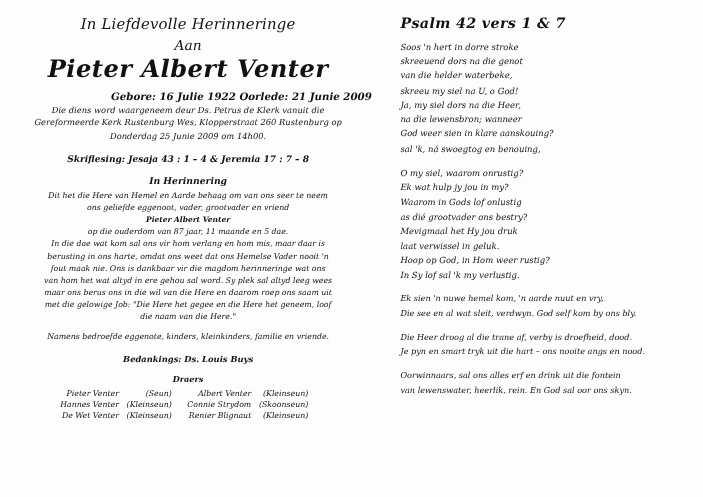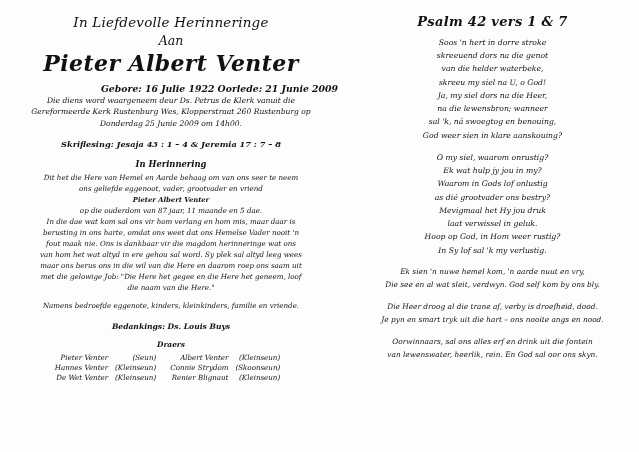--- a/index.html
+++ b/index.html
@@ -25,21 +25,20 @@
     box-sizing: border-box;
   }
   .col-left {
     width: 352px;
     padding: 14px 14px 8px 4px;
     text-align: center;
   }
   .col-right {
     width: 287px;
     padding: 14px 18px 4px 12px;
-    text-align: center;
   }
 
   
   .l-head1 {
     font-family: "DejaVu Serif", serif;
     font-style: italic;
     font-size: 13.5px;
     letter-spacing: 0.2px;
     margin-bottom: 3px;
   }
@@ -233,22 +232,22 @@
 
     <div class="r-title">Psalm 42 vers 1 &amp; 7</div>
 
     <div class="r-verse">
       <span class="r-line">Soos 'n hert in dorre stroke</span>
       <span class="r-line">skreeuend dors na die genot</span>
       <span class="r-line">van die helder waterbeke,</span>
       <span class="r-line">skreeu my siel na U, o God!</span>
       <span class="r-line">Ja, my siel dors na die Heer,</span>
       <span class="r-line">na die lewensbron; wanneer</span>
+      <span class="r-line">God weer sien in klare aanskouing?</span>
       <span class="r-line">sal 'k, ná swoegtog en benouing,</span>
-      <span class="r-line">God weer sien in klare aanskouing?</span>
     </div>
 
     <div class="r-verse">
       <span class="r-line">O my siel, waarom onrustig?</span>
       <span class="r-line">Ek wat hulp jy jou in my?</span>
       <span class="r-line">Waarom in Gods lof onlustig</span>
       <span class="r-line">as dié grootvader ons bestry?</span>
       <span class="r-line">Mevigmaal het Hy jou druk</span>
       <span class="r-line">laat verwissel in geluk.</span>
       <span class="r-line">Hoop op God, in Hom weer rustig?</span>

